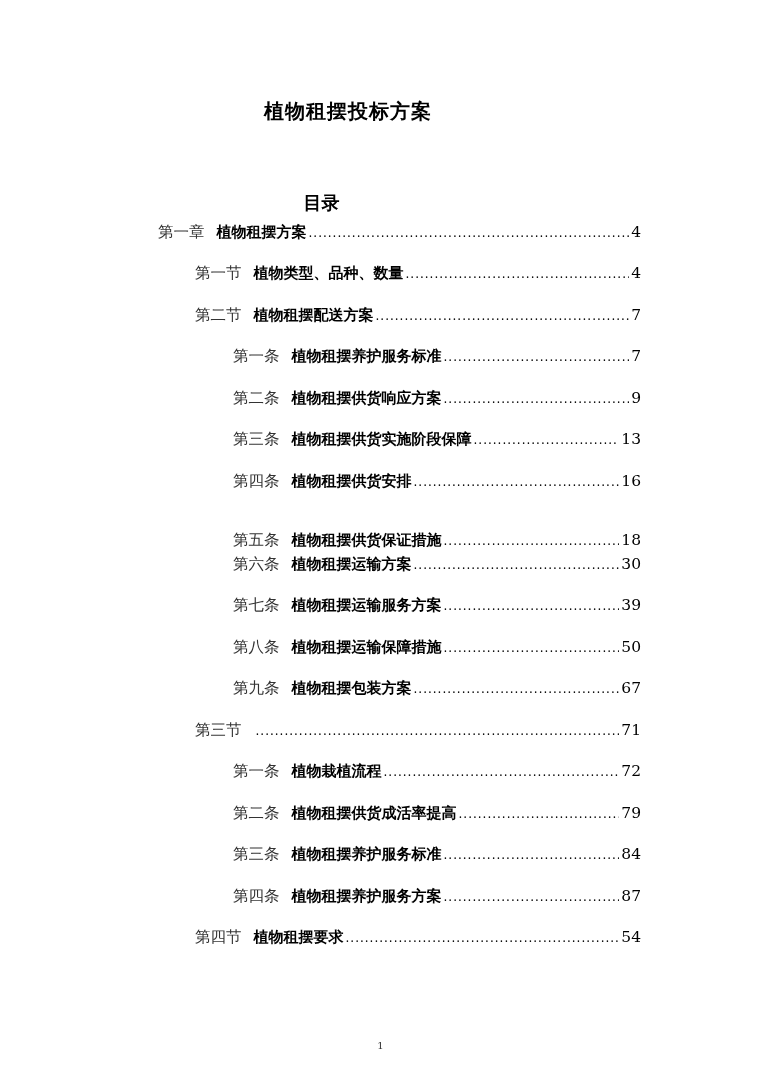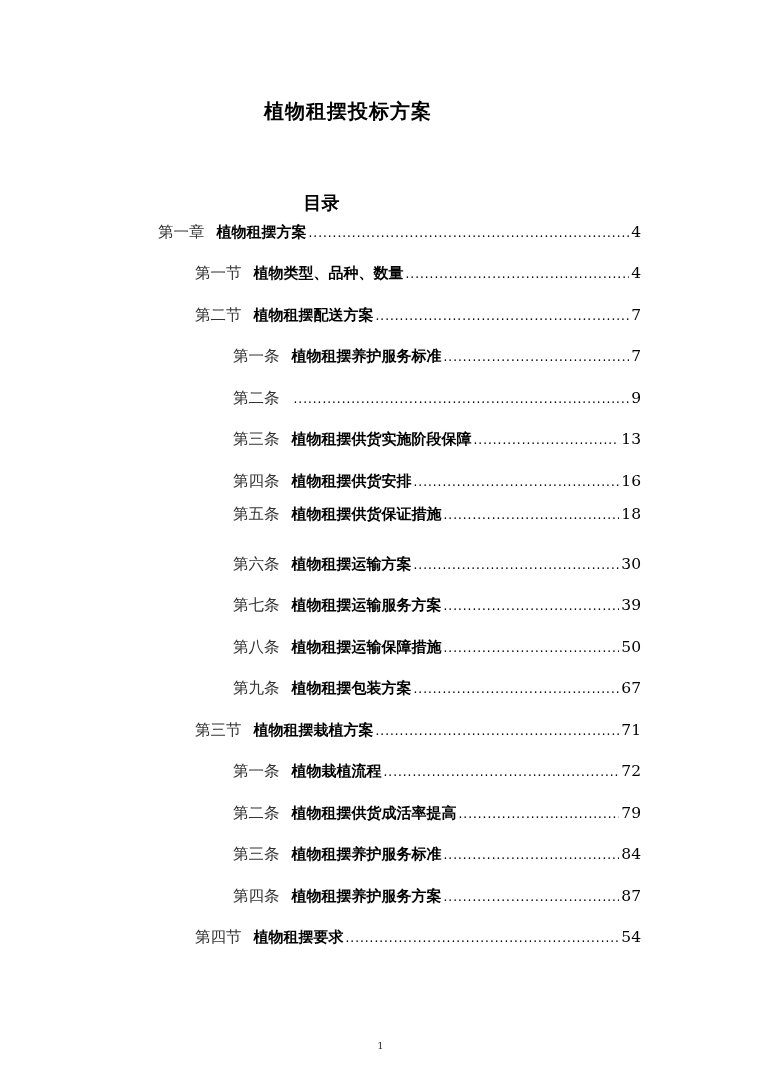--- a/index.html
+++ b/index.html
@@ -55,38 +55,39 @@
     <div class="toc-row lvl3" style="top:124px">
       <span class="num">第一条</span>
         <span class="gap"></span>
       <span class="txt">植物租摆养护服务标准</span>
       <span class="dots"></span>
       <span class="page">7</span>
     </div>
     <div class="toc-row lvl3" style="top:166px">
       <span class="num">第二条</span>
         <span class="gap"></span>
+      <span class="txt">植物租摆供货响应方案</span>
       <span class="dots"></span>
       <span class="page">9</span>
     </div>
     <div class="toc-row lvl3" style="top:207px">
       <span class="num">第三条</span>
         <span class="gap"></span>
       <span class="txt">植物租摆供货实施阶段保障</span>
       <span class="dots"></span>
       <span class="page">13</span>
     </div>
     <div class="toc-row lvl3" style="top:249px">
       <span class="num">第四条</span>
         <span class="gap"></span>
       <span class="txt">植物租摆供货安排</span>
       <span class="dots"></span>
       <span class="page">16</span>
     </div>
-    <div class="toc-row lvl3" style="top:282px">
+    <div class="toc-row lvl3" style="top:308px">
       <span class="num">第五条</span>
         <span class="gap"></span>
       <span class="txt">植物租摆供货保证措施</span>
       <span class="dots"></span>
       <span class="page">18</span>
     </div>
     <div class="toc-row lvl3" style="top:332px">
       <span class="num">第六条</span>
         <span class="gap"></span>
       <span class="txt">植物租摆运输方案</span>
@@ -110,21 +111,20 @@
     <div class="toc-row lvl3" style="top:456px">
       <span class="num">第九条</span>
         <span class="gap"></span>
       <span class="txt">植物租摆包装方案</span>
       <span class="dots"></span>
       <span class="page">67</span>
     </div>
     <div class="toc-row lvl2" style="top:498px">
       <span class="num">第三节</span>
         <span class="gap"></span>
-      <span class="txt">植物租摆栽植方案</span>
       <span class="dots"></span>
       <span class="page">71</span>
     </div>
     <div class="toc-row lvl3" style="top:539px">
       <span class="num">第一条</span>
         <span class="gap"></span>
       <span class="txt">植物栽植流程</span>
       <span class="dots"></span>
       <span class="page">72</span>
     </div>

